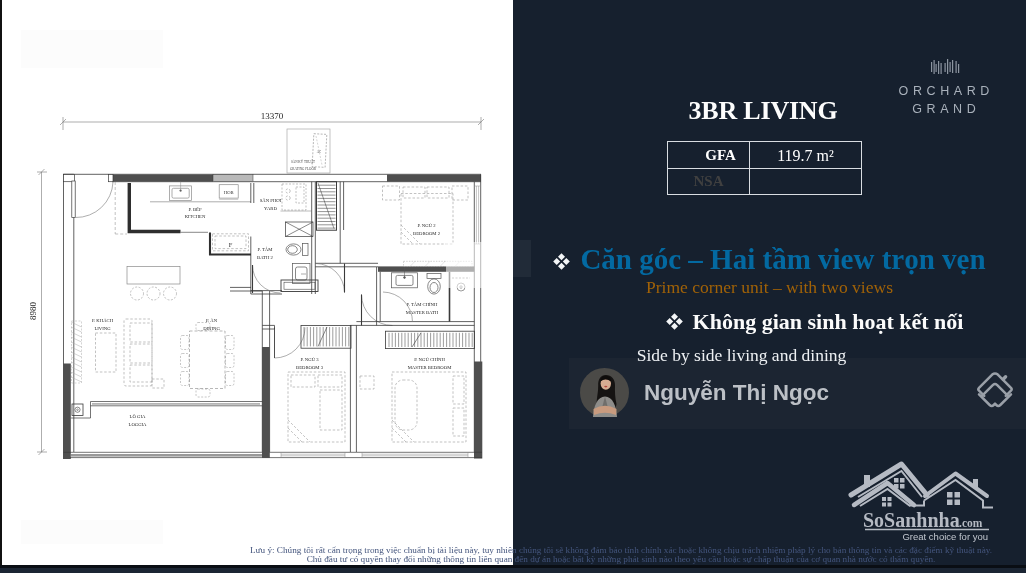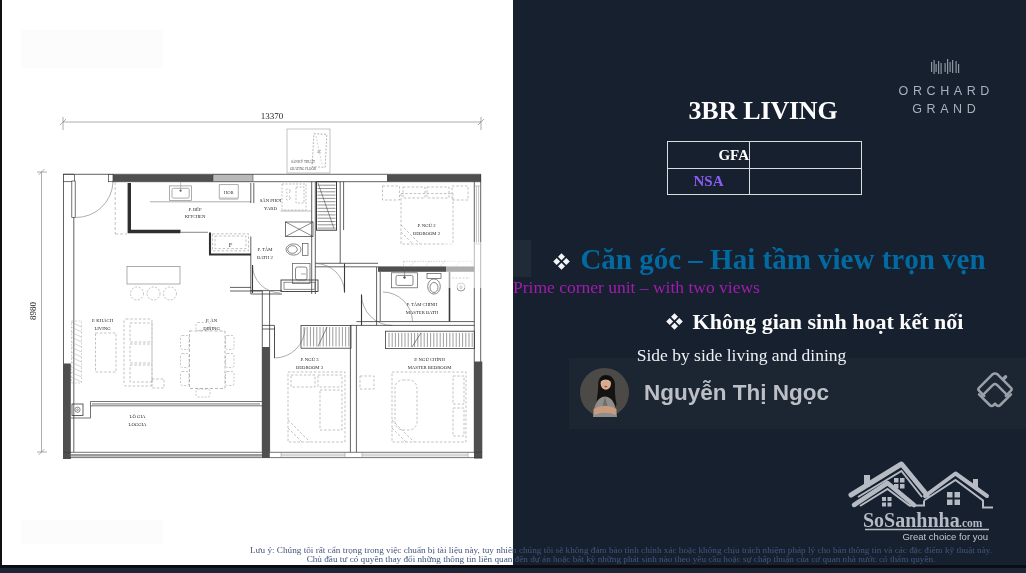--- a/index.html
+++ b/index.html
@@ -498,34 +498,35 @@
 
 <div class="abs" style="left:834px;top:83.5px;width:220px;text-align:center;font-family:'Liberation Sans',sans-serif;font-size:12.5px;letter-spacing:4.6px;color:#a9b1bb;text-indent:4.6px;">ORCHARD</div>
 
 <div class="abs" style="left:834px;top:101.5px;width:220px;text-align:center;font-family:'Liberation Sans',sans-serif;font-size:12.5px;letter-spacing:4.6px;color:#a9b1bb;text-indent:4.6px;">GRAND</div>
 
 <div class="abs" style="left:632px;top:96px;width:262px;text-align:center;font-family:'Liberation Serif',serif;font-weight:bold;font-size:26px;letter-spacing:-0.2px;color:#fdfdfd;">3BR LIVING</div>
 
 <div class="abs" style="left:667px;top:141px;width:193px;height:52px;border:1px solid #d9dde2;">
     <div style="position:absolute;left:81px;top:0;width:1px;height:52px;background:#d9dde2;"></div>
     <div style="position:absolute;left:0;top:26px;width:193px;height:1px;background:#d9dde2;"></div>
-    <div style="position:absolute;left:0;top:0;width:81px;height:26px;text-align:right;line-height:27px;font-family:'Liberation Serif',serif;font-weight:bold;font-size:15px;color:#fff;">GFA</div>
-    <div style="position:absolute;left:0;top:26px;width:81px;height:26px;text-align:center;line-height:27px;font-family:'Liberation Serif',serif;font-weight:bold;font-size:15px;color:#8b5cf6;">NSA</div>
+    <div style="position:absolute;left:12px;top:0;width:81px;height:26px;text-align:center;line-height:27px;font-family:'Liberation Serif',serif;font-weight:bold;font-size:15px;color:#fff;">GFA</div>
+    <div style="position:absolute;left:82px;top:0;width:111px;height:26px;text-align:center;line-height:27px;font-family:'Liberation Serif',serif;font-size:16px;color:#fff;">119.7 m²</div>
+    <div style="position:absolute;left:0;top:26px;width:81px;height:26px;text-align:center;line-height:27px;font-family:'Liberation Serif',serif;font-weight:bold;font-size:15px;color:#404040;">NSA</div>
   </div>
 
 <div class="abs" style="left:513px;top:242.5px;width:513px;text-align:center;font-family:'Liberation Serif',serif;font-weight:bold;font-size:29px;color:#0369a1;"><svg width="17" height="17" viewBox="0 0 17 17" style="vertical-align:-1.5px;margin-right:10px;">
       <g fill="#f3f5f7">
         <path d="M8.5 0.2 L12 3.7 L8.5 7.2 L5 3.7 Z"></path>
         <path d="M8.5 9.8 L12 13.3 L8.5 16.8 L5 13.3 Z"></path>
         <path d="M0.2 8.5 L3.7 5 L7.2 8.5 L3.7 12 Z"></path>
         <path d="M9.8 8.5 L13.3 5 L16.8 8.5 L13.3 12 Z"></path>
       </g>
     </svg>Căn góc – Hai tầm view trọn vẹn</div>
 
-<div class="abs" style="left:513px;top:277px;width:513px;font-family:'Liberation Serif',serif;font-size:17.5px;color:#a21caf;">Prime corner unit – with two views</div>
+<div class="abs" style="left:513px;top:277px;width:513px;text-align:center;font-family:'Liberation Serif',serif;font-size:17.5px;color:#a16207;">Prime corner unit – with two views</div>
 
 <div class="abs" style="left:513px;top:308.5px;width:603px;text-align:center;font-family:'Liberation Serif',serif;font-weight:bold;font-size:22px;color:#fbfbfb;"><svg width="17" height="17" viewBox="0 0 17 17" style="vertical-align:-1.5px;margin-right:10px;">
       <g fill="#f3f5f7">
         <path d="M8.5 0.2 L12 3.7 L8.5 7.2 L5 3.7 Z"></path>
         <path d="M8.5 9.8 L12 13.3 L8.5 16.8 L5 13.3 Z"></path>
         <path d="M0.2 8.5 L3.7 5 L7.2 8.5 L3.7 12 Z"></path>
         <path d="M9.8 8.5 L13.3 5 L16.8 8.5 L13.3 12 Z"></path>
       </g>
     </svg>Không gian sinh hoạt kết nối</div>
 

